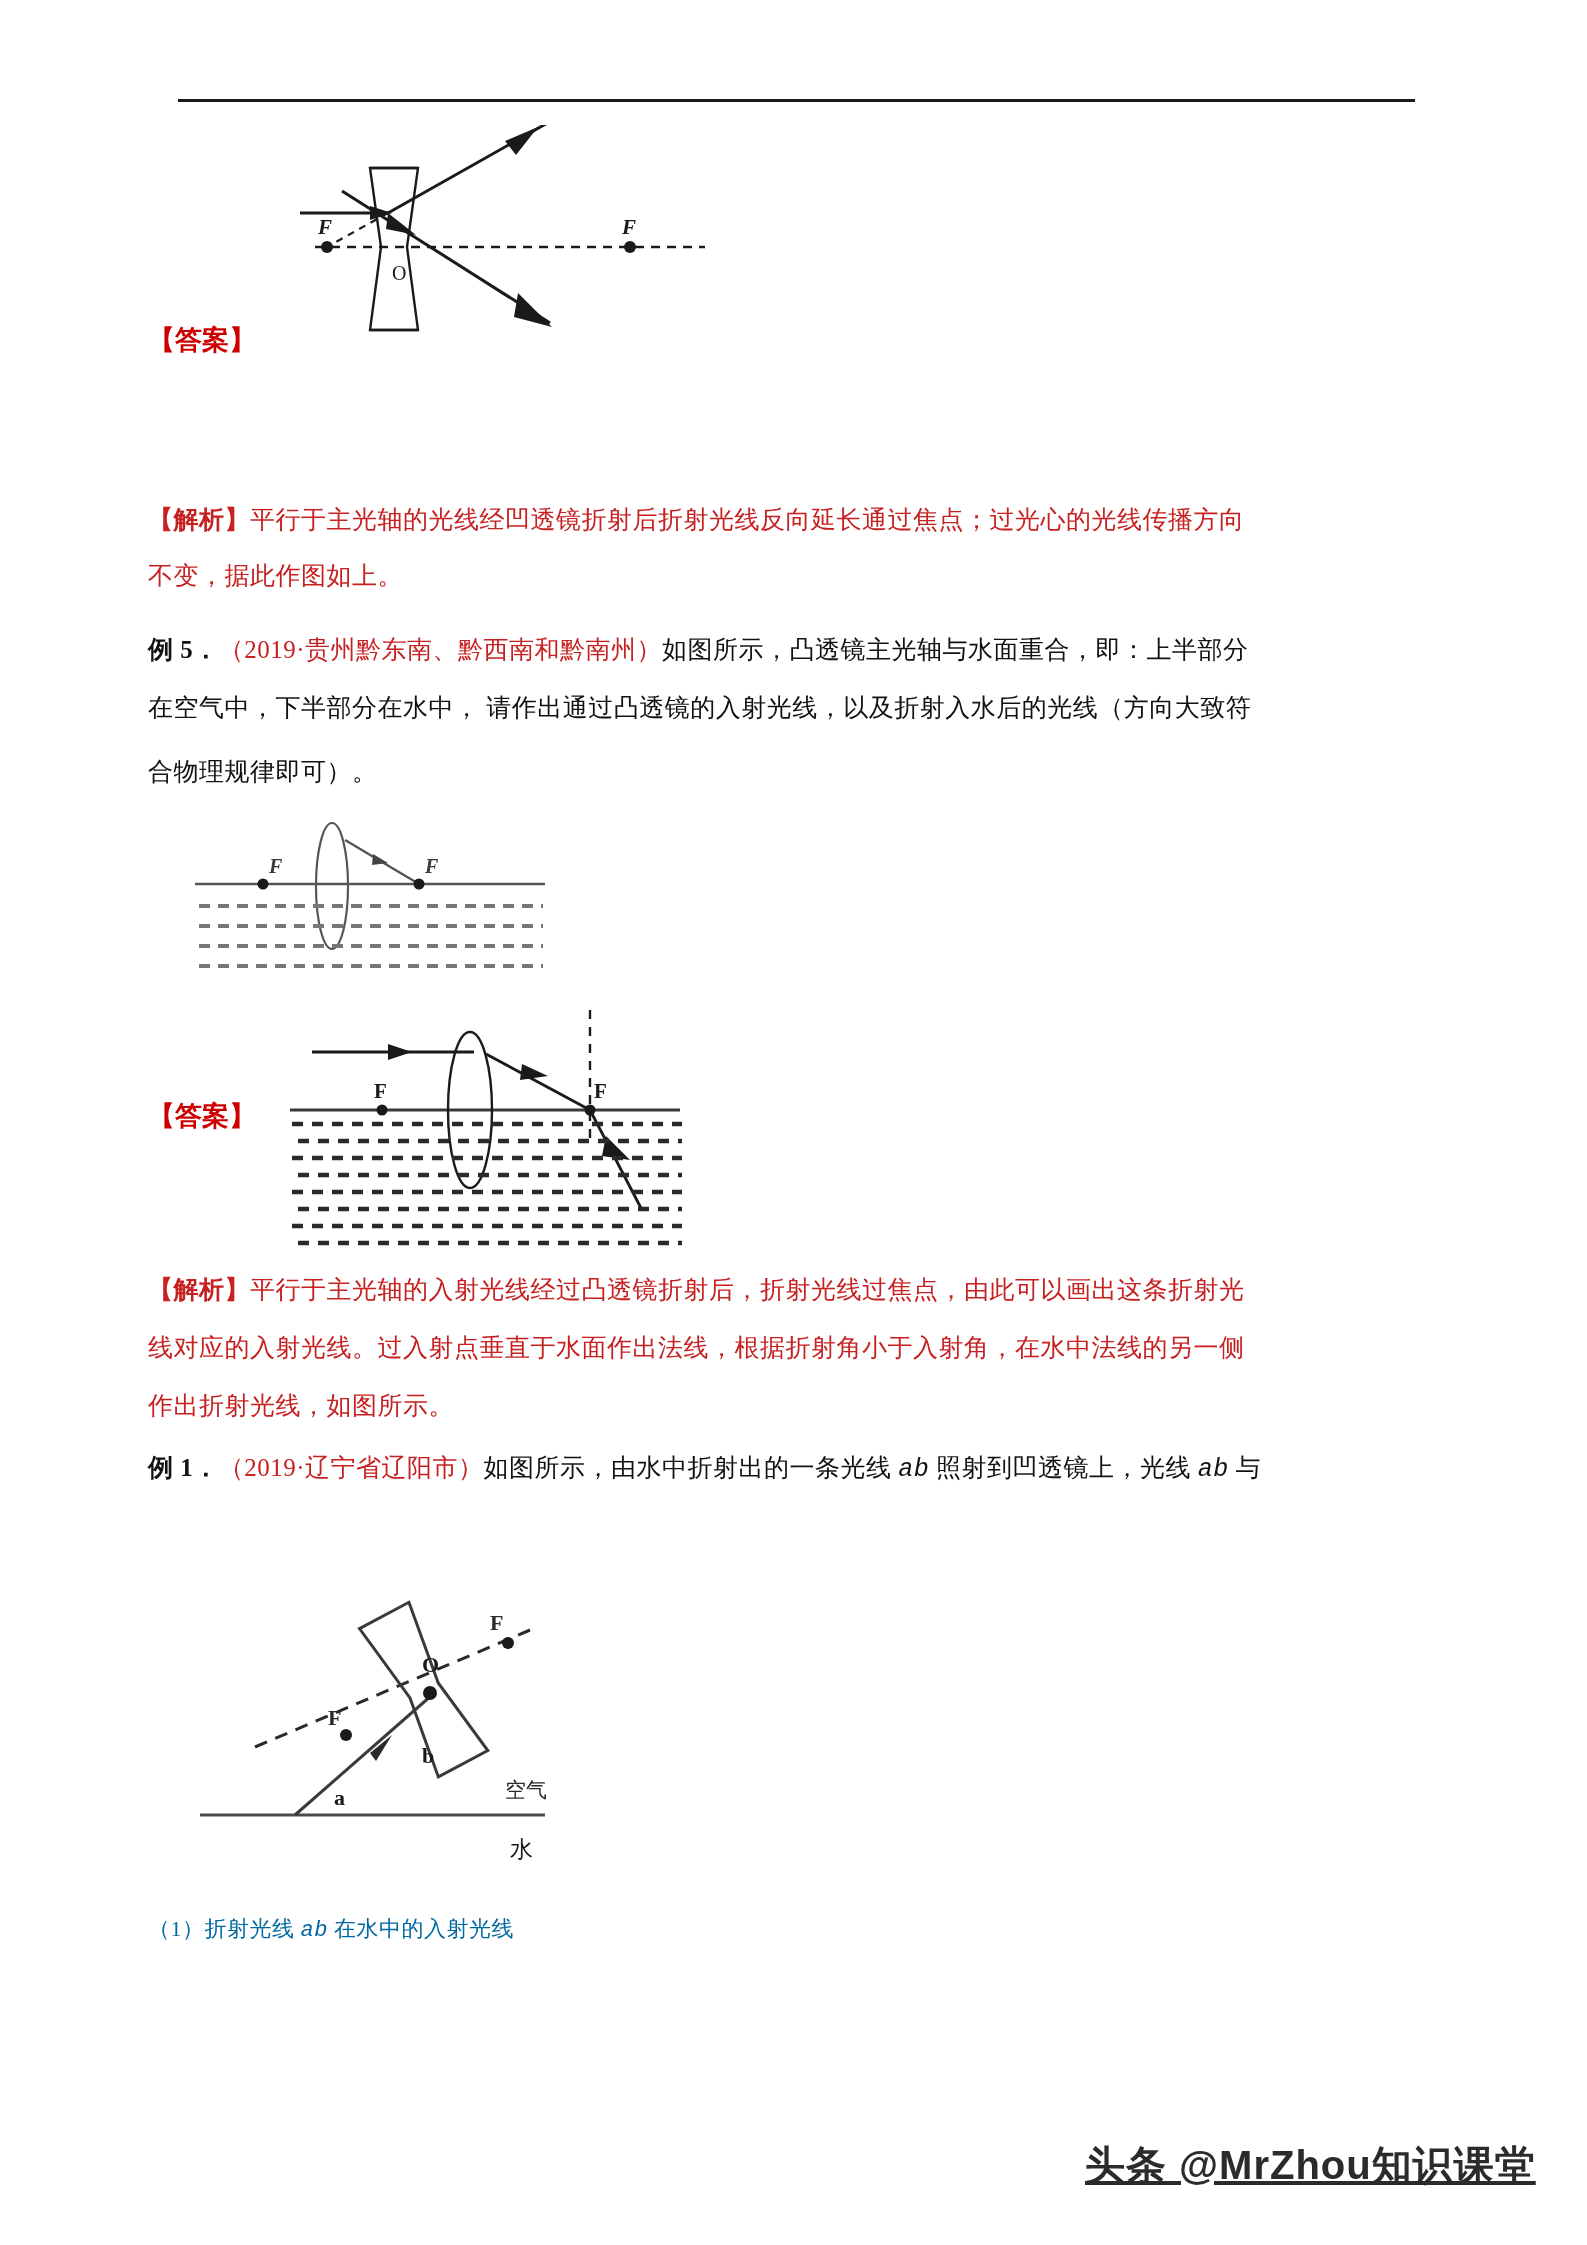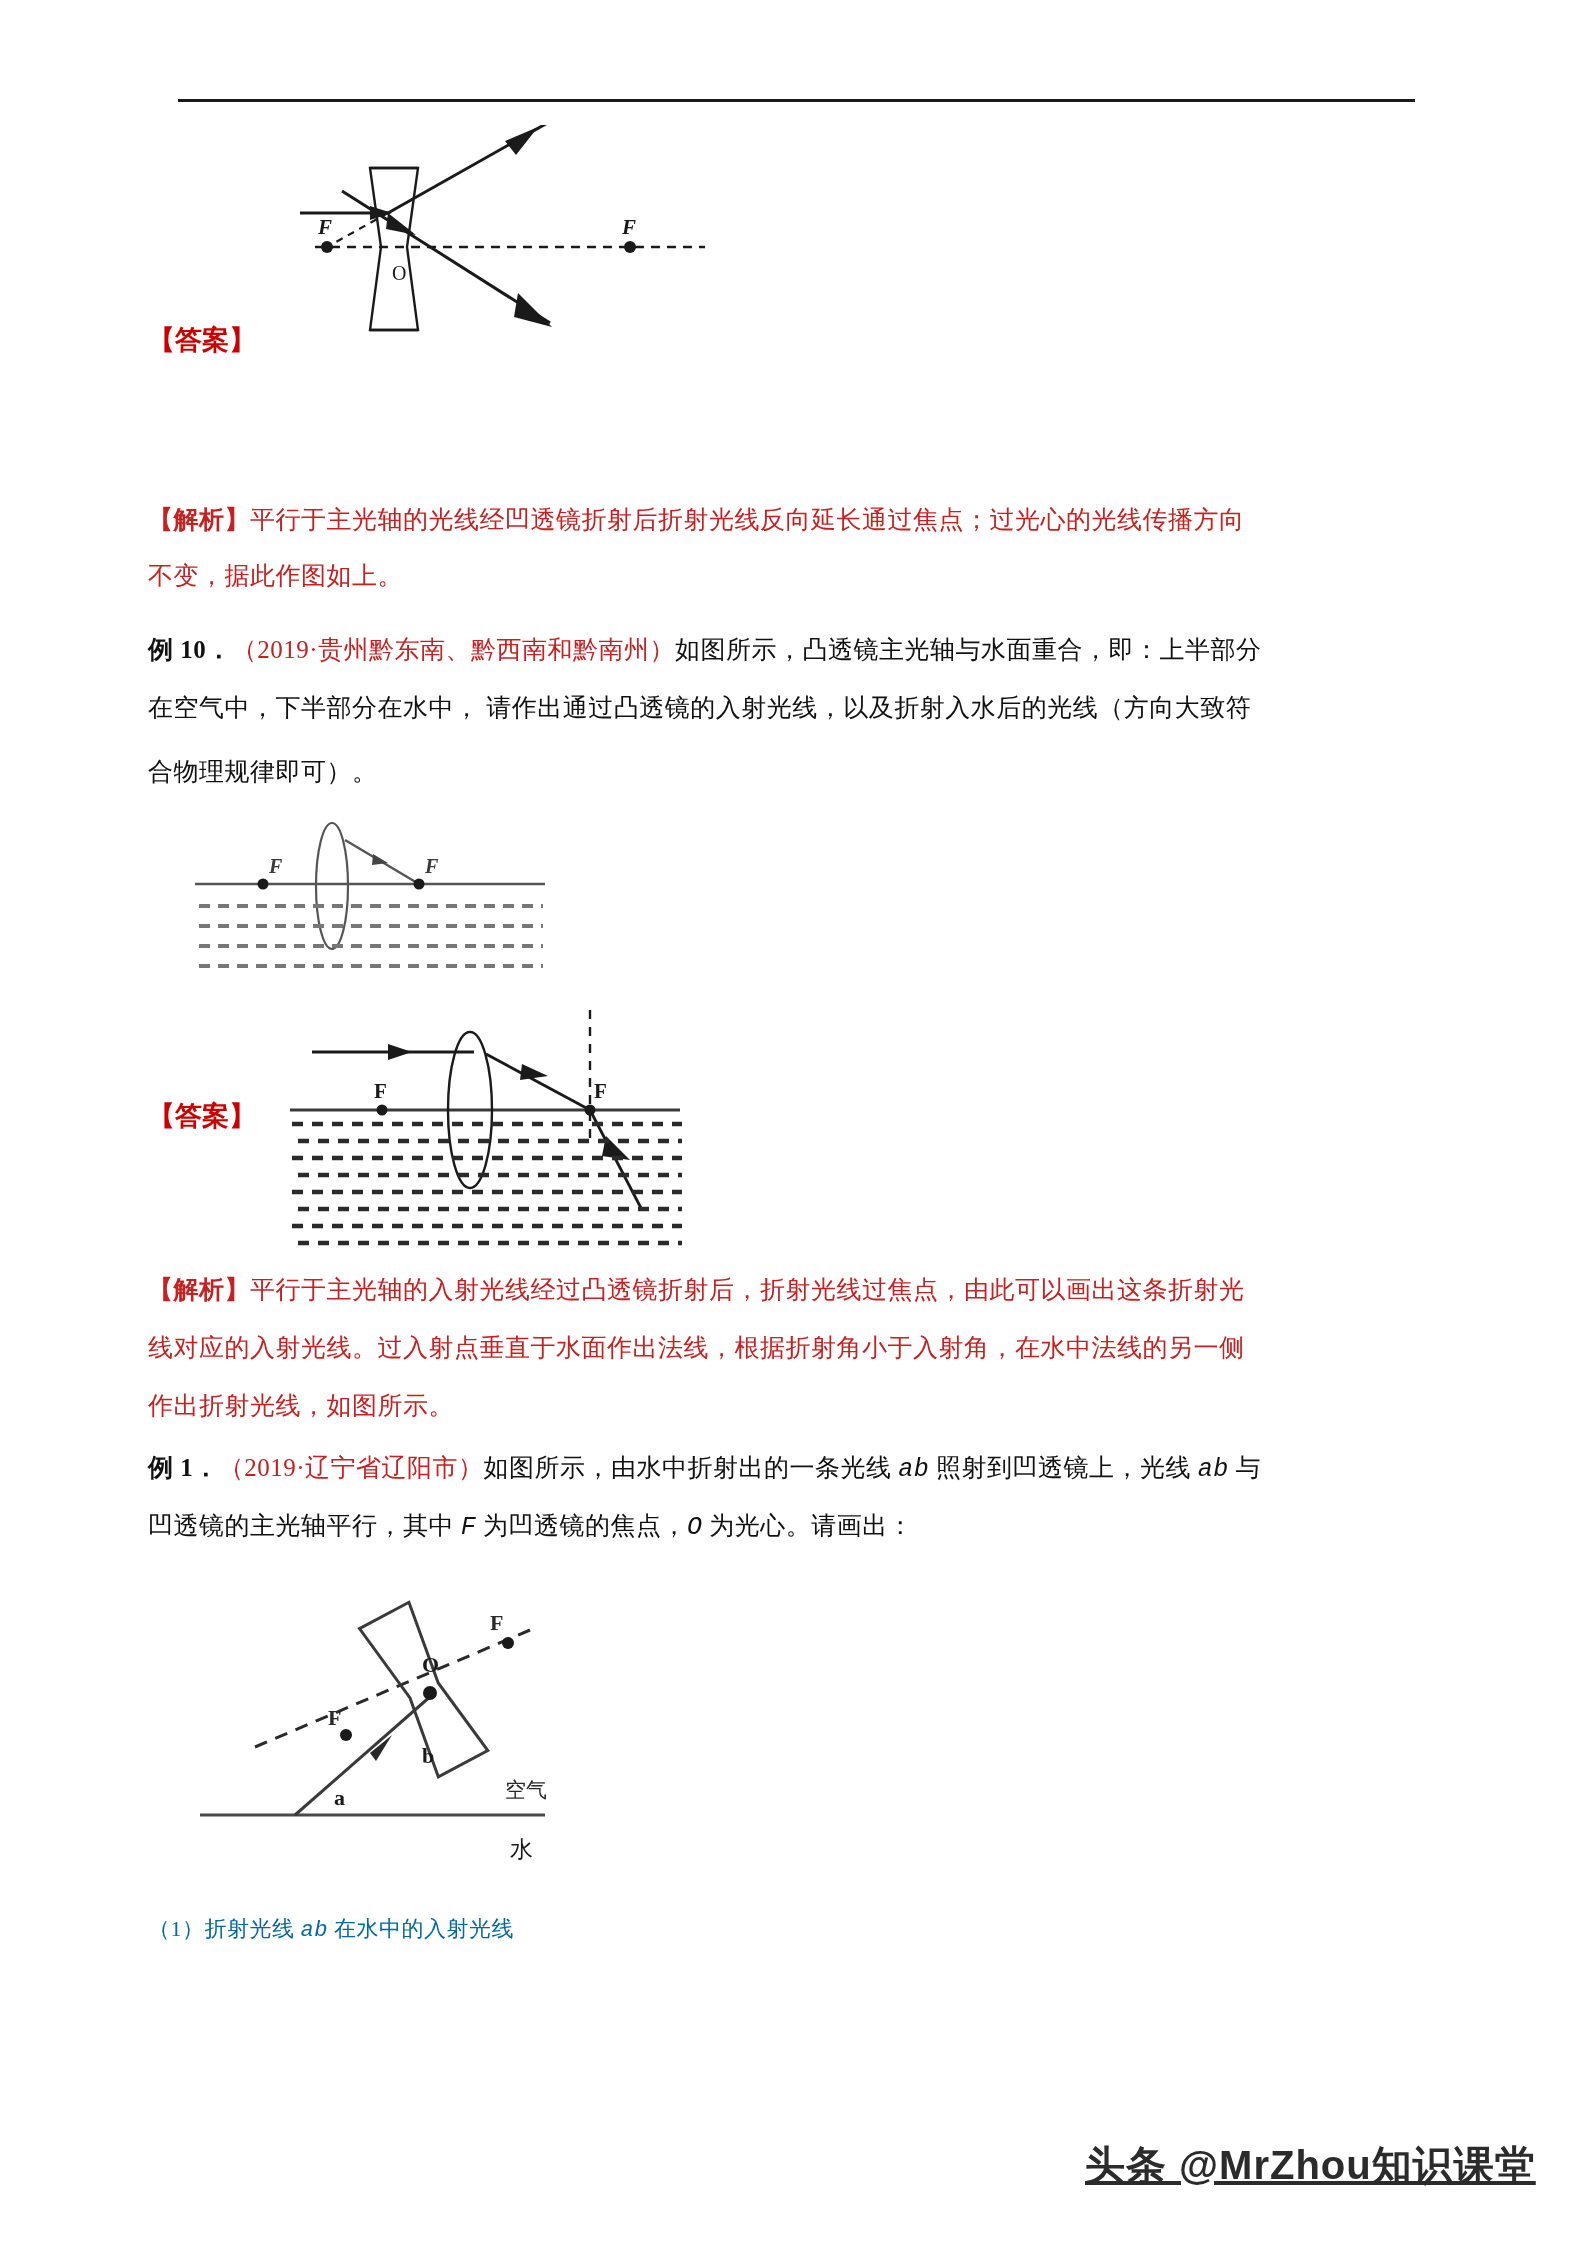--- a/index.html
+++ b/index.html
@@ -106,21 +106,21 @@
   </div>
 
   <div class="answer-label" style="left:148px; top:322px;">【答案】</div>
 
   <div class="para red" style="left:148px; top:489px;">
     <span class="bold">【解析】</span><span>平行于主光轴的光线经凹透镜折射后折射光线反向延长通过焦点；过光心的光线传播方向</span>
   </div>
   <div class="para red" style="left:148px; top:545px;">不变，据此作图如上。</div>
 
   <div class="para" style="left:148px; top:619px;">
-    <span class="bold">例 10．</span><span class="red-text">（2019·贵州黔东南、黔西南和黔南州）</span><span>如图所示，凸透镜主光轴与水面重合，即：上半部分</span>
+    <span class="bold">例 5．</span><span class="red-text">（2019·贵州黔东南、黔西南和黔南州）</span><span>如图所示，凸透镜主光轴与水面重合，即：上半部分</span>
   </div>
   <div class="para" style="left:148px; top:677px;">在空气中，下半部分在水中， 请作出通过凸透镜的入射光线，以及折射入水后的光线（方向大致符</div>
   <div class="para" style="left:148px; top:741px;">合物理规律即可）。</div>
 
   <div class="fig" style="left:195px; top:818px;">
     <svg width="360" height="170" viewBox="0 0 360 170" xmlns="http://www.w3.org/2000/svg">
 
       <line x1="0" y1="66" x2="350" y2="66" stroke="#555555" stroke-width="2.6"></line>
 
       <ellipse cx="137" cy="68" rx="16" ry="63" fill="none" stroke="#555555" stroke-width="2.2"></ellipse>
@@ -184,23 +184,20 @@
 
   <div class="para red" style="left:148px; top:1259px;">
     <span class="bold">【解析】</span><span>平行于主光轴的入射光线经过凸透镜折射后，折射光线过焦点，由此可以画出这条折射光</span>
   </div>
   <div class="para red" style="left:148px; top:1317px;">线对应的入射光线。过入射点垂直于水面作出法线，根据折射角小于入射角，在水中法线的另一侧</div>
   <div class="para red" style="left:148px; top:1375px;">作出折射光线，如图所示。</div>
 
   <div class="para" style="left:148px; top:1437px;">
     <span class="bold">例 1．</span><span class="red-text">（2019·辽宁省辽阳市）</span><span>如图所示，由水中折射出的一条光线 </span><span class="ital">ab</span><span> 照射到凹透镜上，光线 </span><span class="ital">ab</span><span> 与</span>
   </div>
-  <div class="para" style="left:148px; top:1495px;">
-    <span>凹透镜的主光轴平行，其中 </span><span class="ital">F</span><span> 为凹透镜的焦点，</span><span class="ital">O</span><span> 为光心。请画出：</span>
-  </div>
 
   <div class="fig" style="left:200px; top:1575px;">
     <svg width="400" height="320" viewBox="0 0 400 320" xmlns="http://www.w3.org/2000/svg">
 
       <line x1="-10" y1="240" x2="345" y2="240" stroke="#4a4a4a" stroke-width="3"></line>
 
       <line x1="55" y1="172" x2="330" y2="55" stroke="#2a2a2a" stroke-width="3" stroke-dasharray="13,9"></line>
 
       <g transform="rotate(-28 225 115)">
         <path d="M196,30 L252,30 L240,115 L252,198 L196,198 L208,115 Z" fill="none" stroke="#3a3a3a" stroke-width="3"></path>

